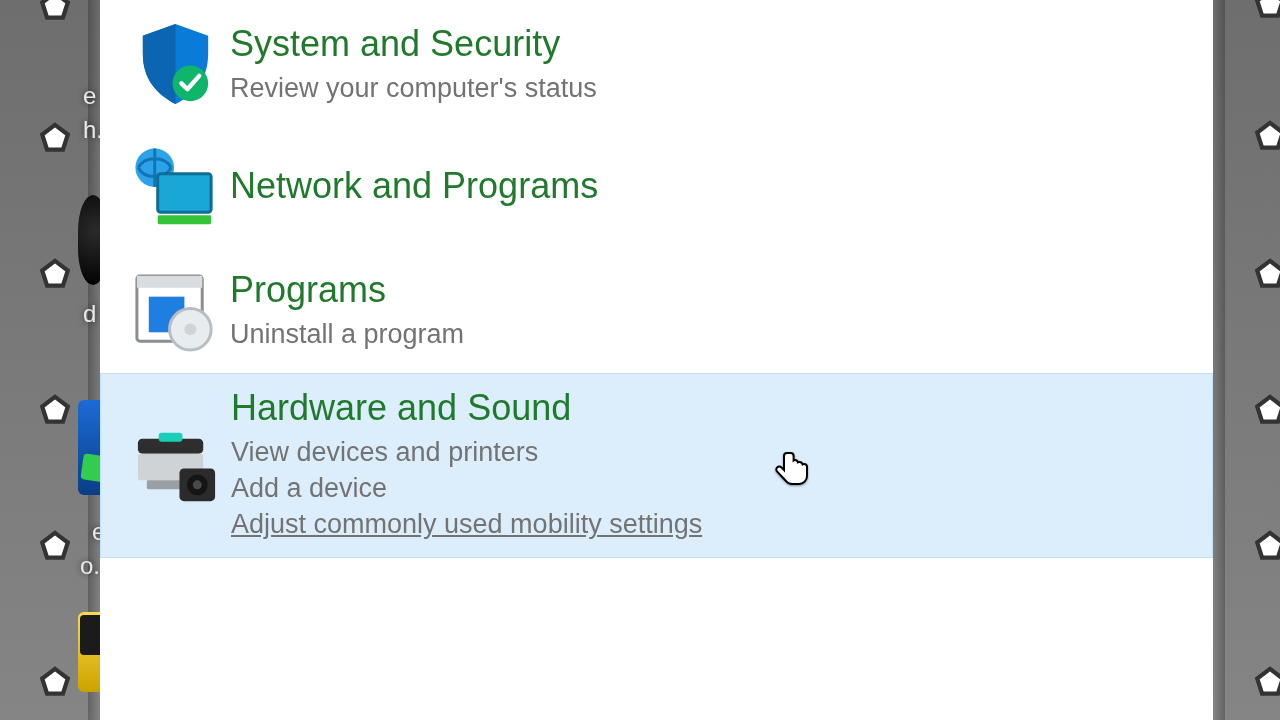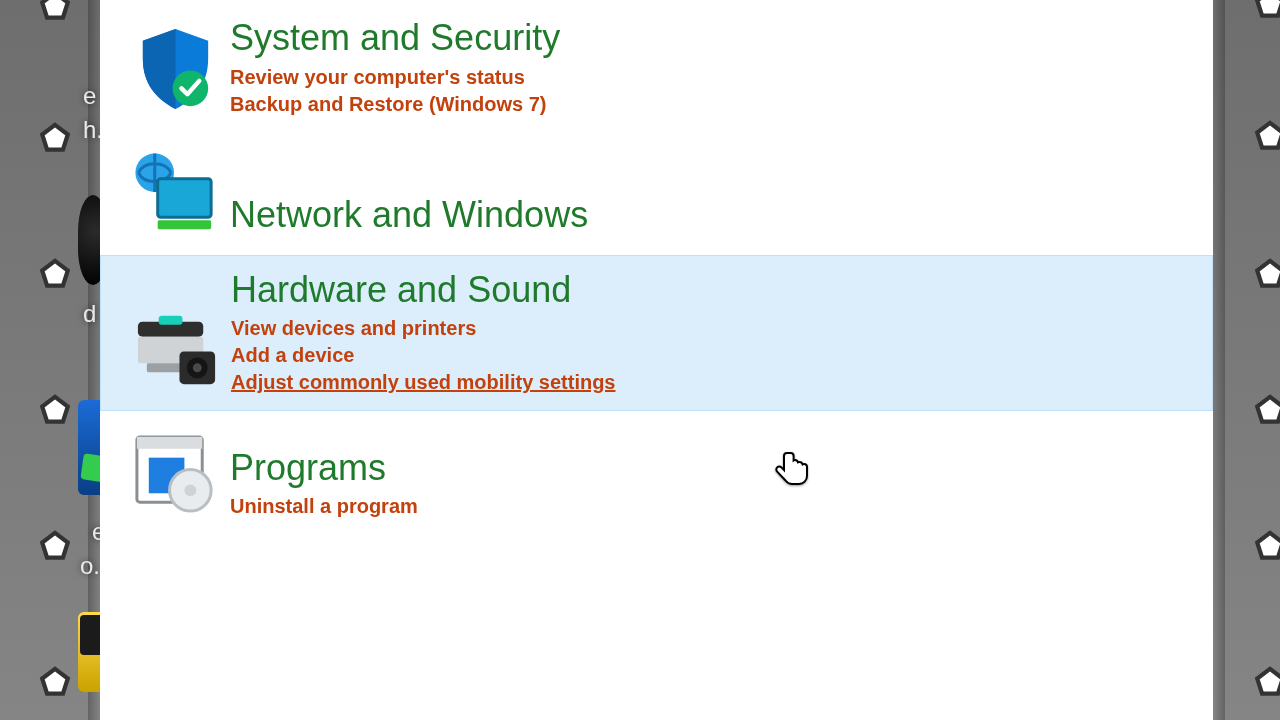--- a/index.html
+++ b/index.html
@@ -17,34 +17,34 @@
   .thin-shadow{position:absolute;top:0;height:100%;width:12px;background:linear-gradient(to right,rgba(0,0,0,.25),rgba(0,0,0,0));}
   .thin-shadow.right{background:linear-gradient(to left,rgba(0,0,0,.25),rgba(0,0,0,0));}
 
   
   .window{
     position:absolute;left:100px;top:0;width:1113px;height:720px;
     background:#ffffff;box-sizing:border-box;
   }
   .categories{position:absolute;left:0;top:0;right:0;}
   .cat{
-    display:flex;align-items:flex-end;padding:14px 20px 14px 20px;
+    display:flex;align-items:center;padding:14px 20px 14px 20px;
     box-sizing:border-box;width:100%;
   }
   .cat.hovered{background:#dceefc;border:1px solid #bfe0f7;}
   .cat-icon{flex:0 0 110px;display:flex;align-items:flex-start;justify-content:center;}
   .cat-icon svg{width:95px;height:95px;}
   .cat-body{flex:1;min-width:0;}
   .cat-title{
     color:#1f7a2b;font-size:36px;line-height:1.1;margin:0 0 6px 0;
     font-weight:400;
   }
   .cat-links a,.cat-links span{
-    display:block;color:#c2410c;font-size:20px;line-height:1.35;
-    text-decoration:none;cursor:pointer;white-space:nowrap;overflow:hidden;font-weight:bold;
+    display:block;color:#737373;font-size:27px;line-height:1.35;
+    text-decoration:none;cursor:pointer;white-space:nowrap;overflow:hidden;
   }
   .cat-links .hovered-link{text-decoration:underline;}
 
   
   .cursor{
     position:absolute;left:775px;top:451px;width:36px;height:40px;pointer-events:none;
   }
   .cursor svg{width:100%;height:100%;filter:drop-shadow(0 1px 1px rgba(0,0,0,.4));}
 </style>
 </head>
@@ -138,37 +138,54 @@
           <path d="M32 4l22 8v12c0 17-9 27-22 34C19 51 10 41 10 24V12l22-8z" fill="#0a7bd8"></path>
           <path d="M32 4v54C19 51 10 41 10 24V12l22-8z" fill="#0b65b3"></path>
           <circle cx="42" cy="44" r="12" fill="#0fb56a"></circle>
           <path d="M36 44l4 4 8-9" stroke="#fff" stroke-width="3" fill="none" stroke-linecap="round" stroke-linejoin="round"></path>
         </svg>
       </div>
       <div class="cat-body">
         <div class="cat-title">System and Security</div>
         <div class="cat-links">
           <a>Review your computer's status</a>
-          <a>Backup and Restore (Windows 7)</a>
         </div>
       </div>
     </div>
 
     <div class="cat">
       <div class="cat-icon">
         <svg viewBox="0 0 64 64">
           <circle cx="18" cy="18" r="13" fill="#2aa3e8"></circle>
           <path d="M7 18c4-8 18-8 22 0M7 18c4 8 18 8 22 0M18 5v26" stroke="#1273b6" stroke-width="2" fill="none"></path>
           <rect x="20" y="22" width="36" height="26" rx="2" fill="#19a7d8"></rect>
           <rect x="20" y="22" width="36" height="26" rx="2" fill="none" stroke="#0d6d94" stroke-width="2"></rect>
           <rect x="20" y="50" width="36" height="6" rx="1" fill="#34c43a"></rect>
         </svg>
       </div>
       <div class="cat-body">
-        <div class="cat-title">Network and Windows</div>
+        <div class="cat-title">Network and Programs</div>
+      </div>
+    </div>
+
+    <div class="cat">
+      <div class="cat-icon">
+        <svg viewBox="0 0 64 64">
+          <rect x="6" y="8" width="44" height="44" rx="2" fill="#fff" stroke="#8a8f93" stroke-width="2"></rect>
+          <rect x="6" y="8" width="44" height="8" fill="#d9dde0"></rect>
+          <rect x="14" y="22" width="24" height="24" fill="#1e7fe0"></rect>
+          <circle cx="42" cy="44" r="14" fill="#e8ecef" stroke="#b8bfc4" stroke-width="2"></circle>
+          <circle cx="42" cy="44" r="4" fill="#cfd3d6"></circle>
+        </svg>
+      </div>
+      <div class="cat-body">
+        <div class="cat-title">Programs</div>
+        <div class="cat-links">
+          <a>Uninstall a program</a>
+        </div>
       </div>
     </div>
 
     <div class="cat hovered">
       <div class="cat-icon">
         <svg viewBox="0 0 64 64">
           <rect x="6" y="14" width="44" height="10" rx="3" fill="#2e2e2e"></rect>
           <rect x="20" y="10" width="16" height="6" rx="2" fill="#17d0b7"></rect>
           <rect x="6" y="24" width="44" height="18" rx="2" fill="#cfd3d6"></rect>
           <rect x="12" y="42" width="32" height="6" rx="1" fill="#9aa0a4"></rect>
@@ -180,38 +197,20 @@
       <div class="cat-body">
         <div class="cat-title">Hardware and Sound</div>
         <div class="cat-links">
           <a>View devices and printers</a>
           <a>Add a device</a>
           <a class="hovered-link">Adjust commonly used mobility settings</a>
         </div>
       </div>
     </div>
 
-    <div class="cat">
-      <div class="cat-icon">
-        <svg viewBox="0 0 64 64">
-          <rect x="6" y="8" width="44" height="44" rx="2" fill="#fff" stroke="#8a8f93" stroke-width="2"></rect>
-          <rect x="6" y="8" width="44" height="8" fill="#d9dde0"></rect>
-          <rect x="14" y="22" width="24" height="24" fill="#1e7fe0"></rect>
-          <circle cx="42" cy="44" r="14" fill="#e8ecef" stroke="#b8bfc4" stroke-width="2"></circle>
-          <circle cx="42" cy="44" r="4" fill="#cfd3d6"></circle>
-        </svg>
-      </div>
-      <div class="cat-body">
-        <div class="cat-title">Programs</div>
-        <div class="cat-links">
-          <a>Uninstall a program</a>
-        </div>
-      </div>
-    </div>
-
   </div>
 </div>
 
 <div class="cursor">
   <svg viewBox="0 0 32 40">
     <path d="M10 2c-1.6 0-3 1.3-3 3v14l-2.6-2.6c-1.2-1.2-3.1-1.2-4.2 0-1.2 1.2-1.2 3.1 0 4.2L9 30c1.5 1.9 3.8 3 6.2 3H22c4.4 0 8-3.6 8-8v-9c0-1.6-1.3-3-3-3-.5 0-1 .1-1.4.4-.4-1.3-1.6-2.4-3-2.4-.6 0-1.1.2-1.6.4-.4-1.3-1.6-2.4-3-2.4-.5 0-1 .1-1.4.4V5c0-1.7-1.3-3-3-3z" fill="#fff" stroke="#000" stroke-width="2"></path>
   </svg>
 </div>
 
 </body></html>

